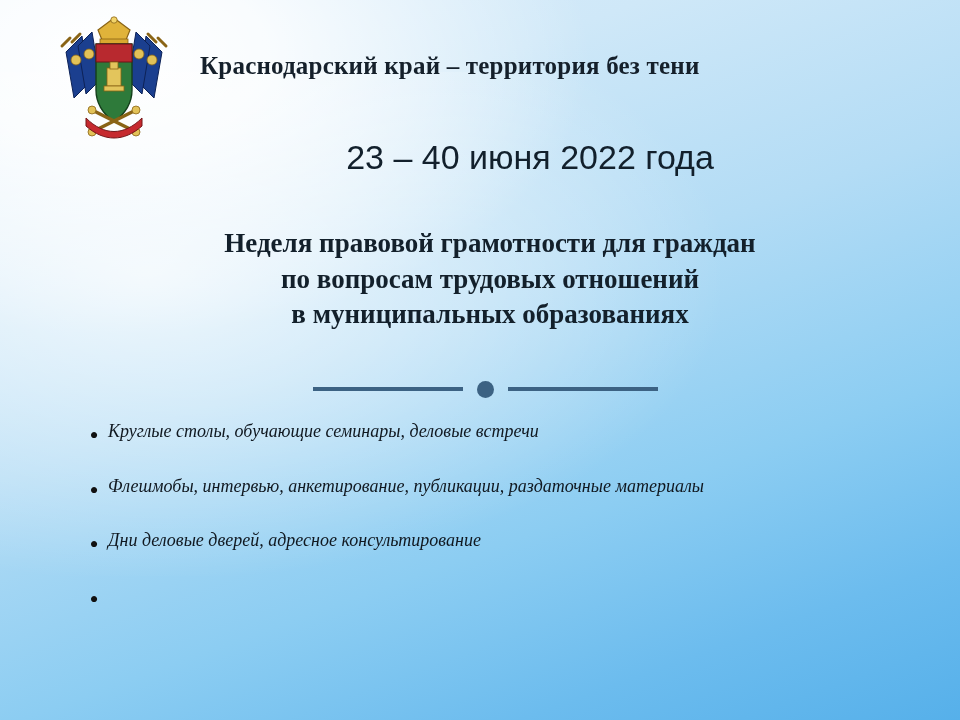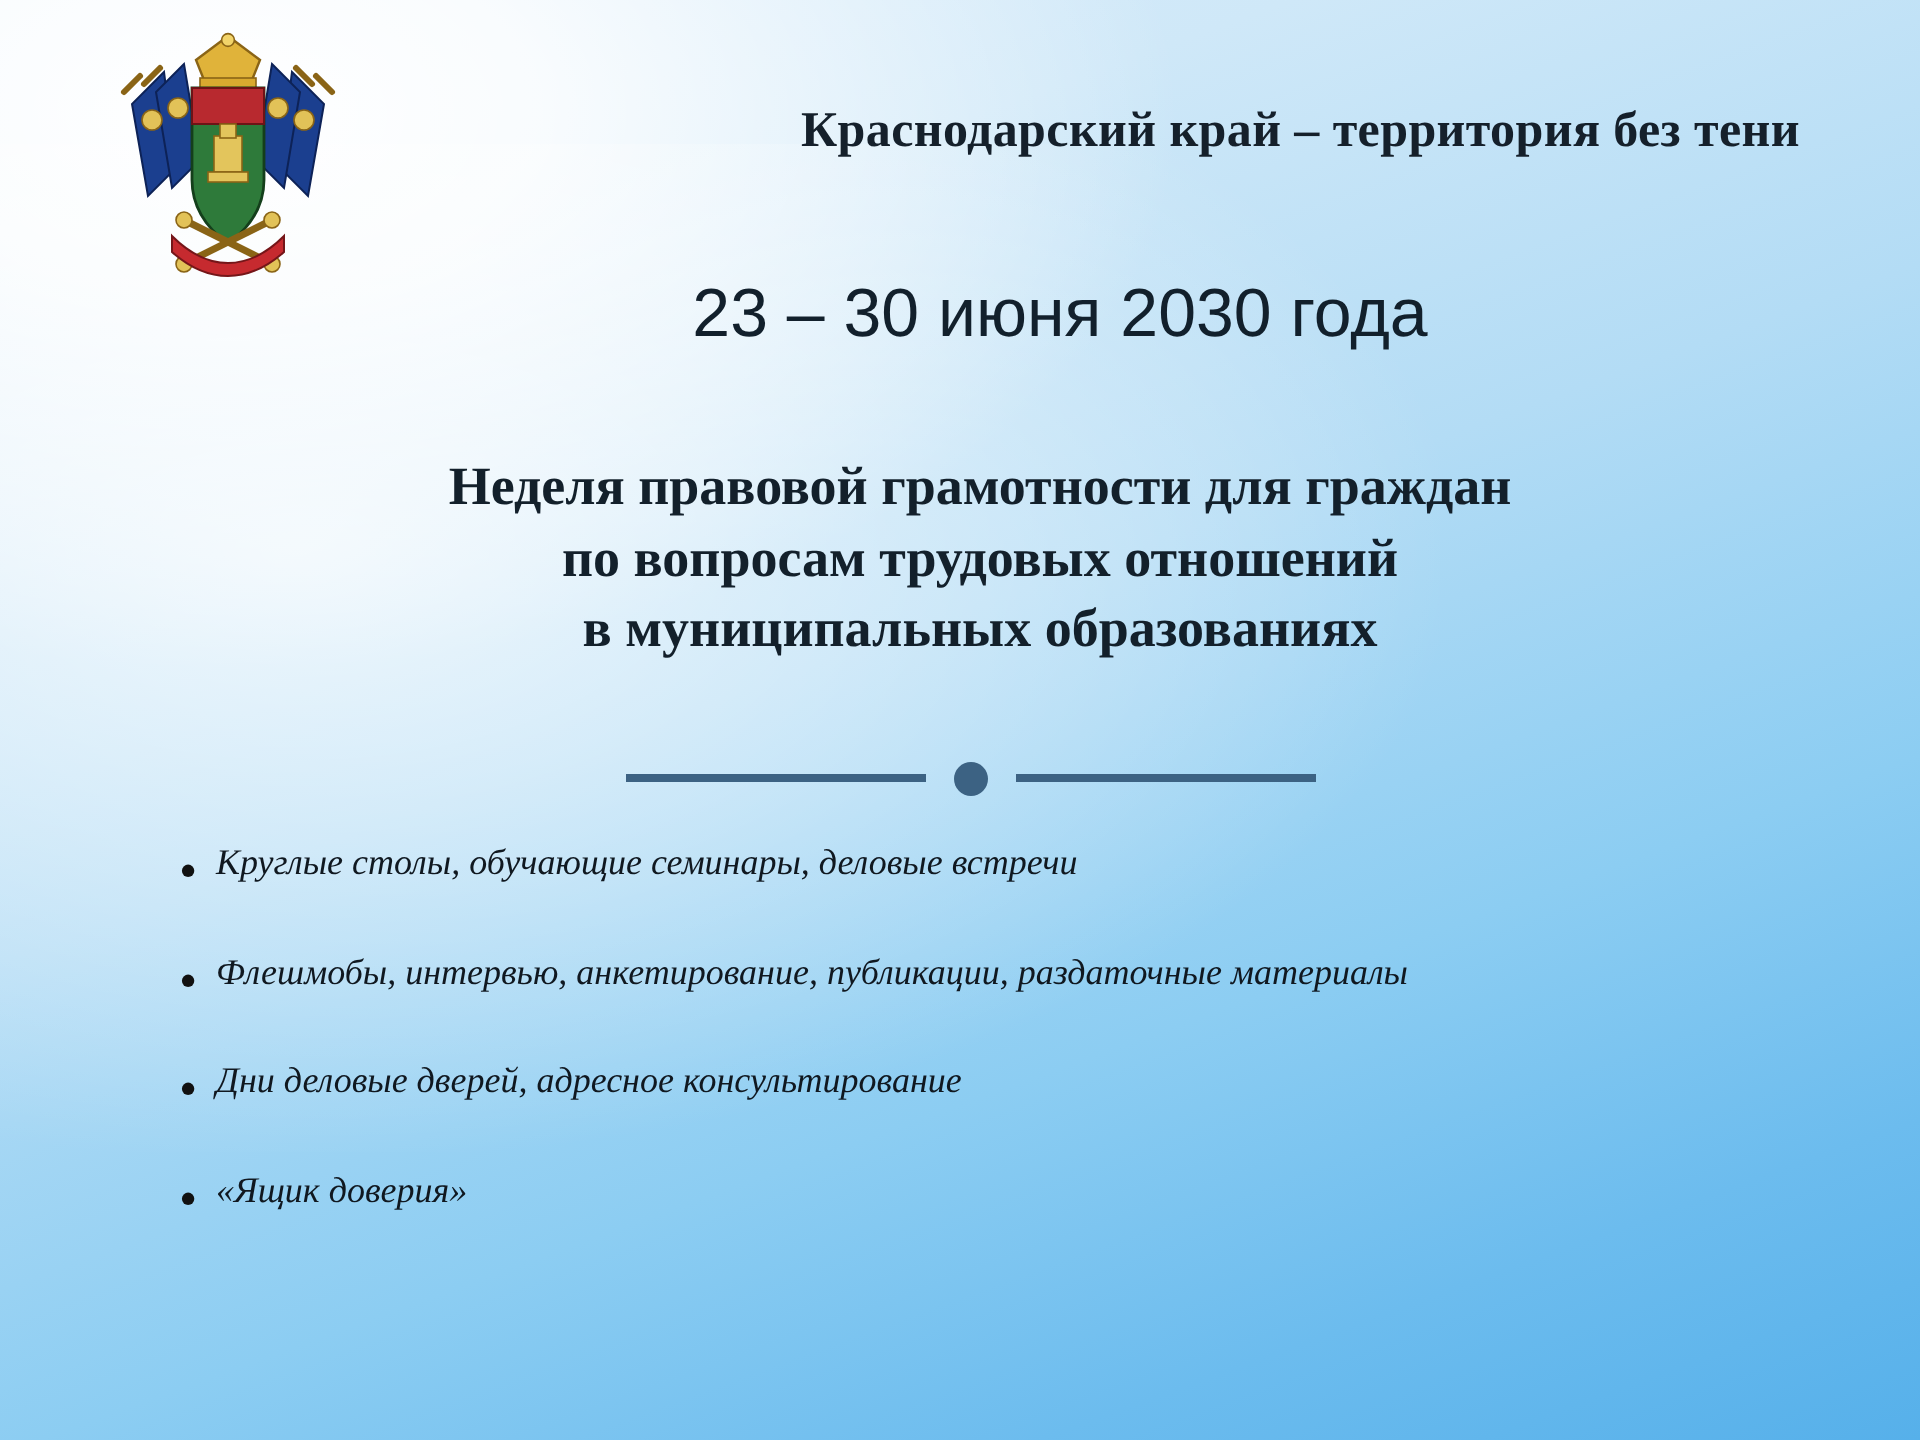--- a/index.html
+++ b/index.html
@@ -43,21 +43,21 @@
     top: 14px;
     width: 124px;
     height: 132px;
   }
 
   .header-title {
     position: absolute;
     left: 200px;
     top: 52px;
     width: 700px;
-    text-align: right;
+    text-align: left;
     font-size: 25px;
     font-weight: bold;
     color: #15202b;
     letter-spacing: 0.2px;
   }
 
   .date-line {
     position: absolute;
     left: 160px;
     top: 138px;
@@ -180,21 +180,21 @@
       <circle cx="84" cy="96" r="4" fill="#e2c258" stroke="#8a6416" stroke-width="0.8"></circle>
       <circle cx="40" cy="118" r="4" fill="#e2c258" stroke="#8a6416" stroke-width="0.8"></circle>
       <circle cx="84" cy="118" r="4" fill="#e2c258" stroke="#8a6416" stroke-width="0.8"></circle>
 
       <path d="M34 104 C52 122 72 122 90 104 L90 112 C72 128 52 128 34 112 Z" fill="#c62a2f" stroke="#751619" stroke-width="1"></path>
     </svg>
   </div>
 
   <div class="header-title">Краснодарский край – территория без тени</div>
 
-  <div class="date-line">23 – 30 июня 2030 года</div>
+  <div class="date-line">23 – 40 июня 2022 года</div>
 
   <div class="subtitle">
     <div>Неделя правовой грамотности  для граждан</div>
     <div>по вопросам  трудовых  отношений</div>
     <div>в муниципальных  образованиях</div>
   </div>
 
   <div class="divider">
     <span class="bar"></span>
     <span class="dot"></span>
@@ -209,17 +209,16 @@
     <div class="bullet">
       <span class="marker">•</span>
       <span class="text">Флешмобы, интервью, анкетирование, публикации, раздаточные материалы</span>
     </div>
     <div class="bullet">
       <span class="marker">•</span>
       <span class="text">Дни деловые дверей, адресное консультирование</span>
     </div>
     <div class="bullet">
       <span class="marker">•</span>
-      <span class="text">«Ящик доверия»</span>
     </div>
   </div>
 
 </div>
 
 </body></html>

